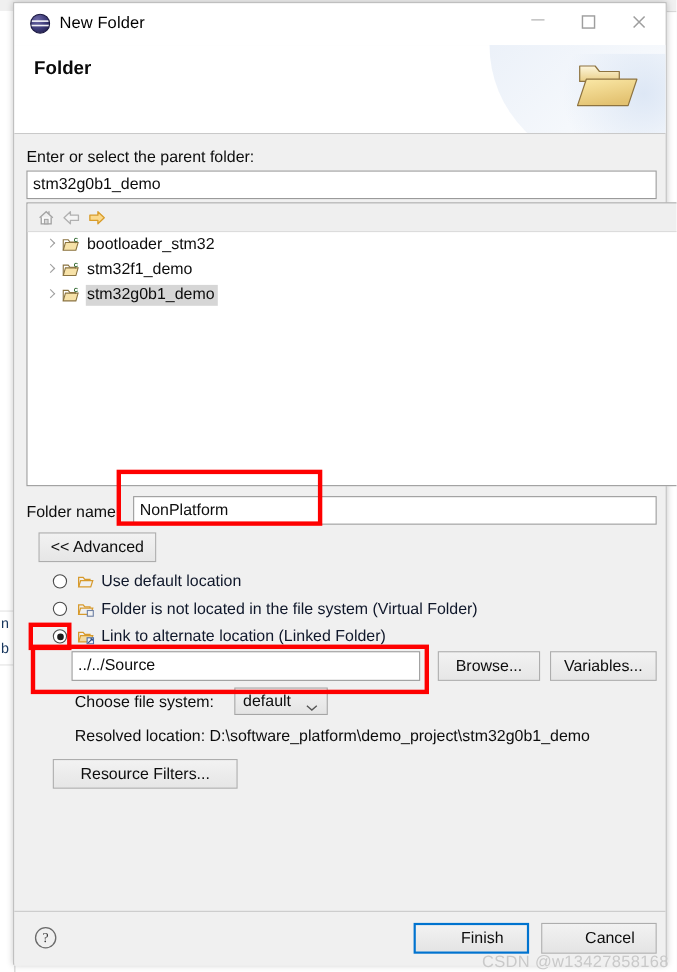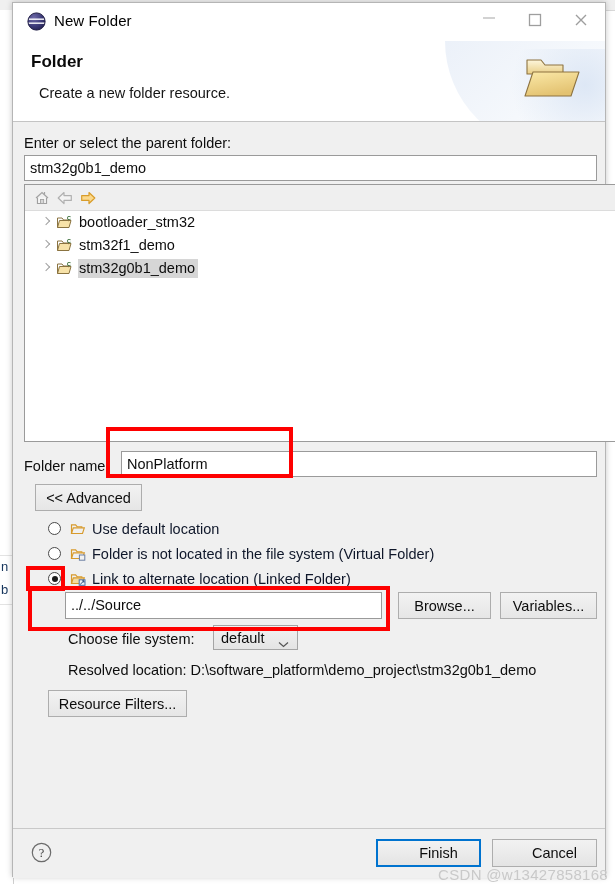--- a/index.html
+++ b/index.html
@@ -403,21 +403,20 @@
       <svg width="14" height="14" viewBox="0 0 14 14">
         <path d="M2 2 L12 12 M12 2 L2 12" stroke="#9e9e9e" stroke-width="1.4"></path>
       </svg>
     </div>
   </div>
 
   <div class="header">
     <div class="header-swoosh"></div>
     <div class="header-swoosh2"></div>
     <div class="header-title">Folder</div>
-    <div class="header-sub">Create a new folder resource.</div>
     <span class="header-folder-icon">
       <svg width="62" height="54" viewBox="0 0 62 54">
         <defs>
           <linearGradient id="fBack" x1="0" y1="0" x2="0" y2="1">
             <stop offset="0%" stop-color="#fdf6dc"></stop>
             <stop offset="100%" stop-color="#e9ce86"></stop>
           </linearGradient>
           <linearGradient id="fFront" x1="0" y1="0" x2="0.4" y2="1">
             <stop offset="0%" stop-color="#fbe9a8"></stop>
             <stop offset="100%" stop-color="#e3c271"></stop>
@@ -549,21 +548,21 @@
       <span>default</span>
       <span class="chev">
         <svg width="11" height="7" viewBox="0 0 11 7">
             <path d="M1 1.5 L5.5 5.5 L10 1.5" fill="none" stroke="#555" stroke-width="1.2"></path>
           </svg>
       </span>
     </div>
 
     <div class="resolved" style="left:55px; top:540px; width:529px;"><span>Resolved location:</span><span>&nbsp;</span><span>D:\software_platform\demo_project\stm32g0b1_demo</span></div>
 
-    <div class="btn" style="left:35px; top:568px; width:139px; height:27px;">Resource Filters...</div>
+    <div class="btn" style="left:35px; top:568px; width:168px; height:27px;">Resource Filters...</div>
 
     <div class="anno" style="left:93px; top:305px; width:187px; height:51px;"></div>
     <div class="anno" style="left:13px; top:444px; width:39px; height:25px;"></div>
     <div class="anno" style="left:15px; top:464px; width:362px; height:45px;"></div>
 
   </div>
 
   <div class="footer">
     <span class="help-icon">
       <svg width="21" height="21" viewBox="0 0 21 21">

